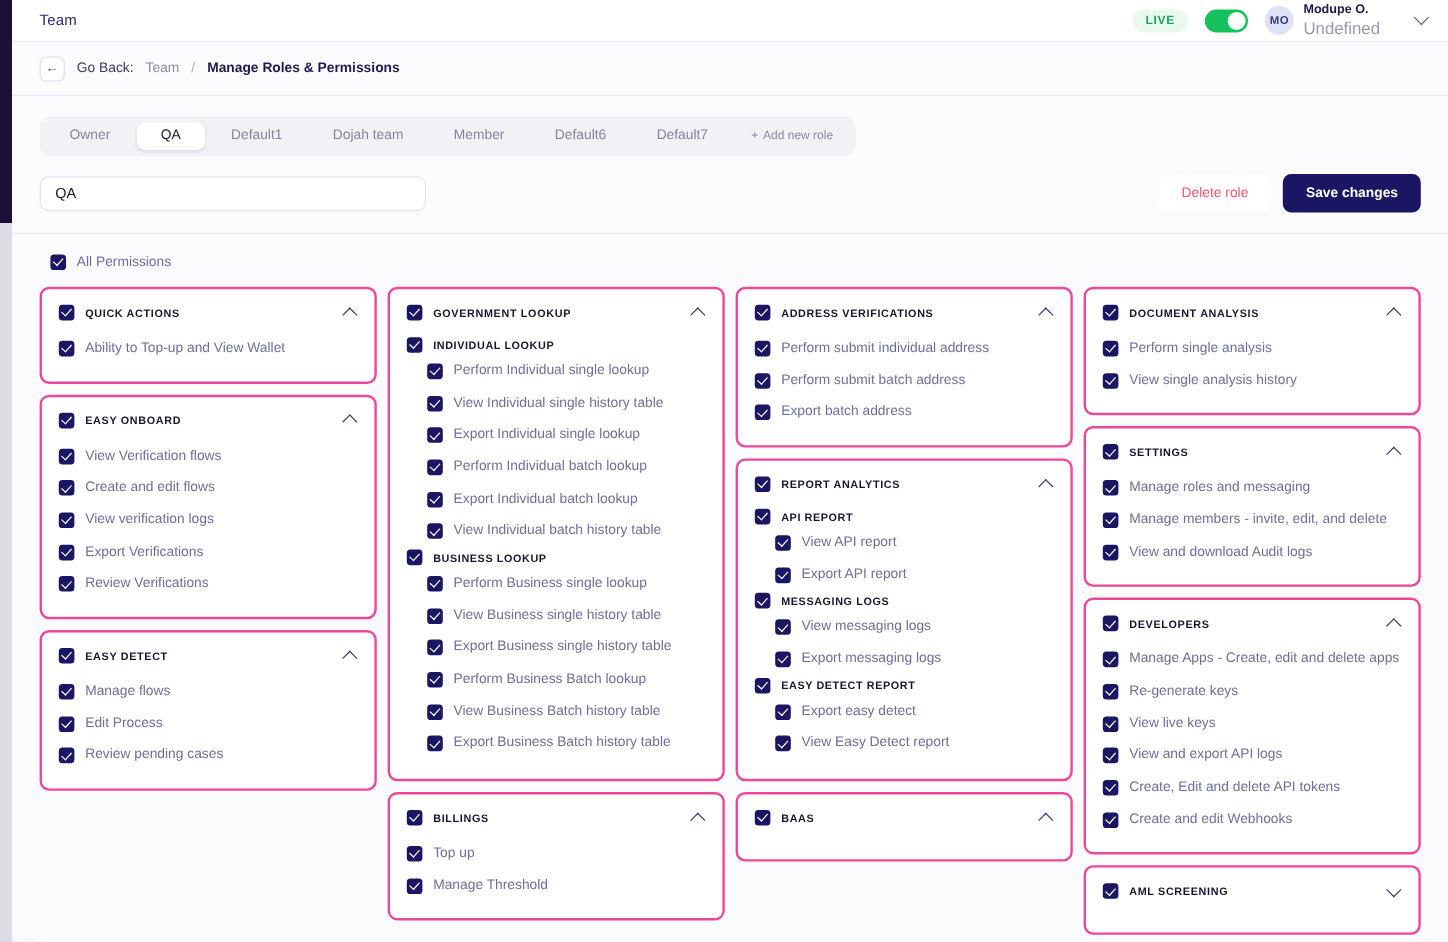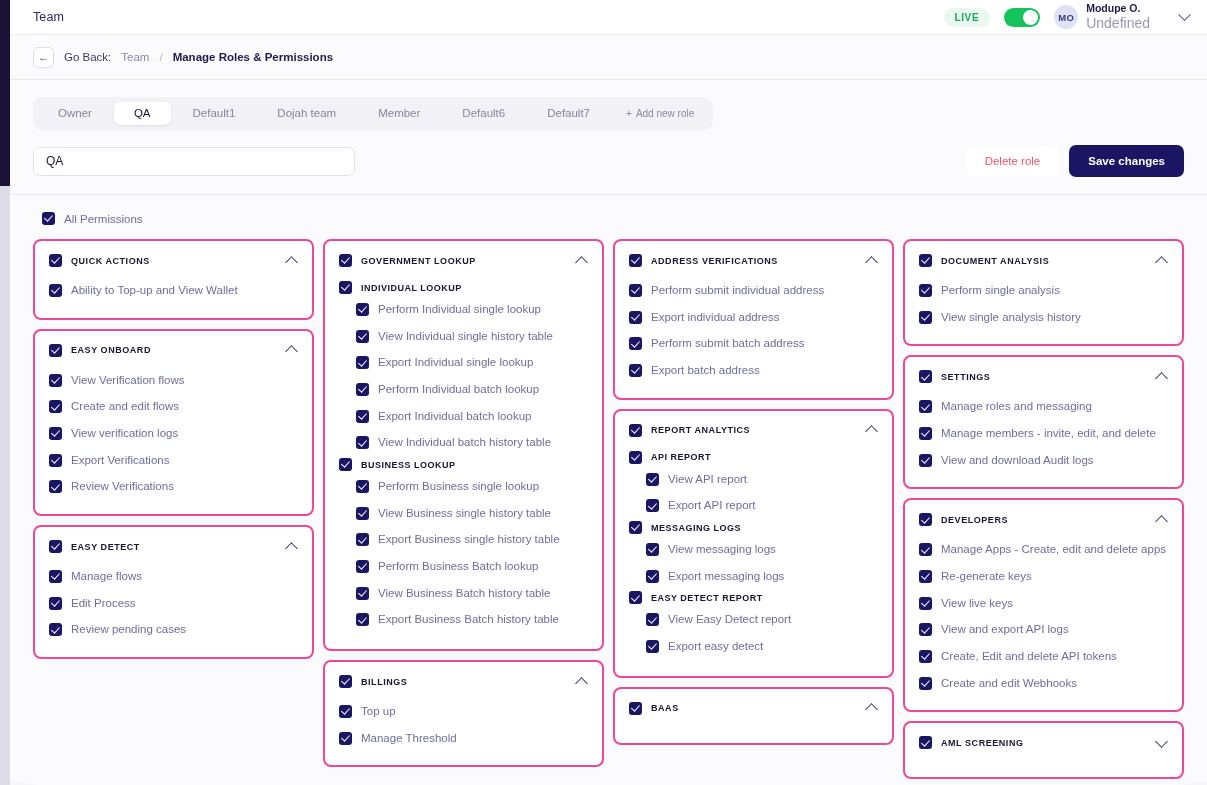--- a/index.html
+++ b/index.html
@@ -390,24 +390,20 @@
                 </div>
                 <div class="chev"></div>
               </div>
               <div class="perm-list">
                 <div class="perm-row">
                   <div class="cb"></div>
                   <span class="perm-label">Perform submit individual address</span>
                 </div>
                 <div class="perm-row">
                   <div class="cb"></div>
-                  <span class="perm-label">Export individual address</span>
-                </div>
-                <div class="perm-row">
-                  <div class="cb"></div>
                   <span class="perm-label">Perform submit batch address</span>
                 </div>
                 <div class="perm-row">
                   <div class="cb"></div>
                   <span class="perm-label">Export batch address</span>
                 </div>
               </div>
             </div>
             <div class="card">
               <div class="card-head">
@@ -450,25 +446,25 @@
                 </div>
               </div>
               <div class="subgroup">
                 <div class="subgroup-head">
                   <div class="cb"></div>
                   <span class="subgroup-title">Easy Detect Report</span>
                 </div>
                 <div class="subgroup-items">
                   <div class="perm-row">
                     <div class="cb"></div>
+                    <span class="perm-label">Export easy detect</span>
+                  </div>
+                  <div class="perm-row">
+                    <div class="cb"></div>
                     <span class="perm-label">View Easy Detect report</span>
-                  </div>
-                  <div class="perm-row">
-                    <div class="cb"></div>
-                    <span class="perm-label">Export easy detect</span>
                   </div>
                 </div>
               </div>
             </div>
             <div class="card">
               <div class="card-head">
                 <div class="card-head-left">
                   <div class="cb"></div>
                   <span class="card-title">Baas</span>
                 </div>

